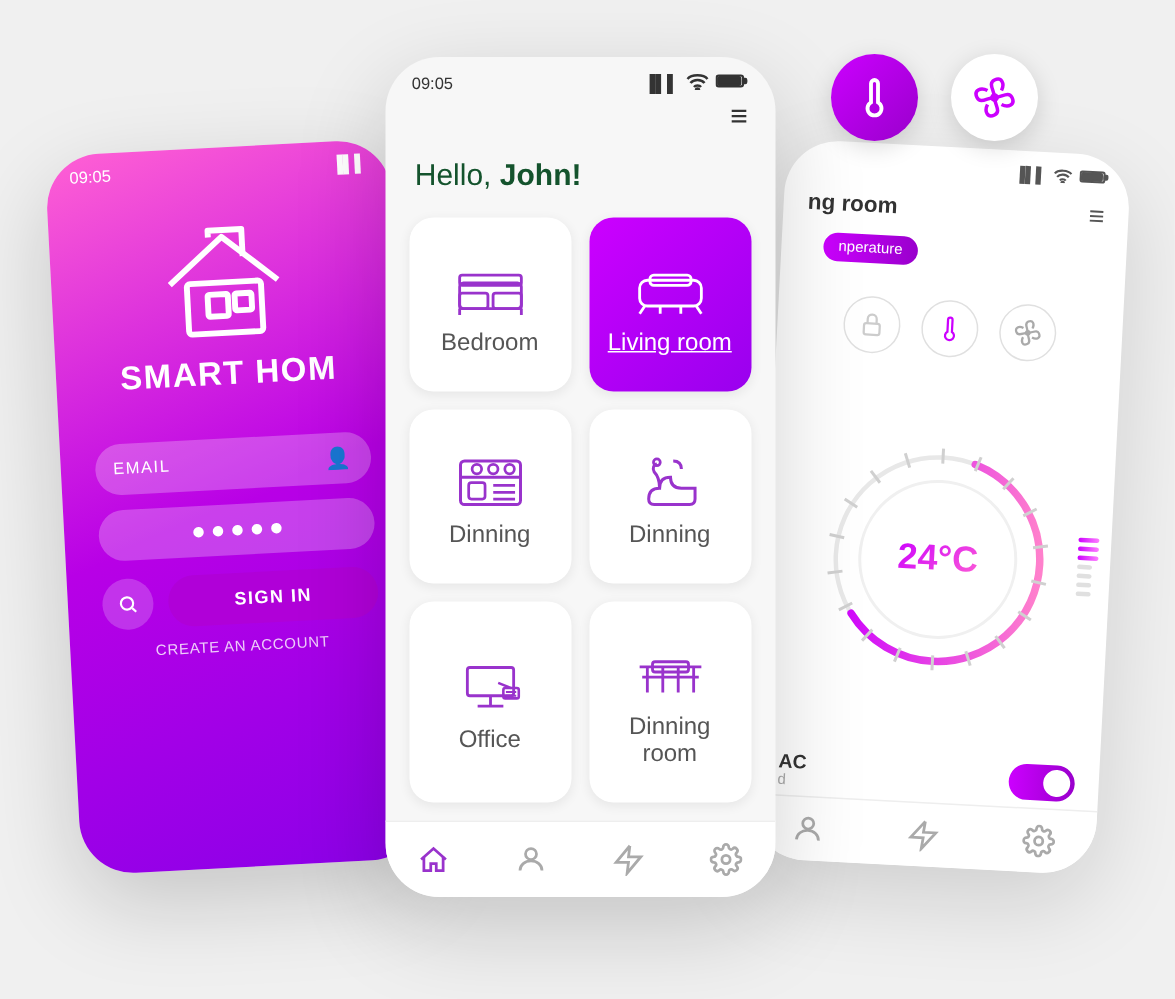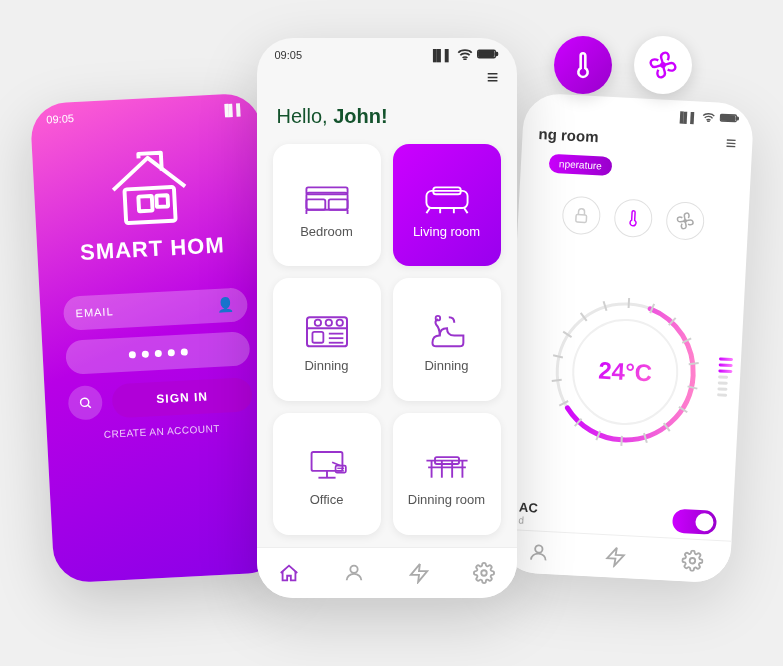--- a/index.html
+++ b/index.html
@@ -215,39 +215,40 @@
     .room-card.active {
       background: linear-gradient(135deg, #cc00ff, #9900ee);
     }
 
     .room-card.active .room-icon svg {
       stroke: white;
     }
 
     .room-card.active .room-label {
       color: white;
+      text-decoration: underline;
     }
 
     .room-icon {
       width: 48px;
       height: 40px;
       display: flex;
       align-items: center;
       justify-content: center;
       margin-bottom: 8px;
     }
 
     .room-icon svg {
       stroke: #9933cc;
       fill: none;
       stroke-width: 2;
     }
 
     .room-label {
-      font-size: 13px;
+      font-size: 16px;
       color: #555;
       text-align: center;
     }
 
     .bottom-nav {
       display: flex;
       justify-content: space-around;
       align-items: center;
       padding: 14px 0;
       background: white;

